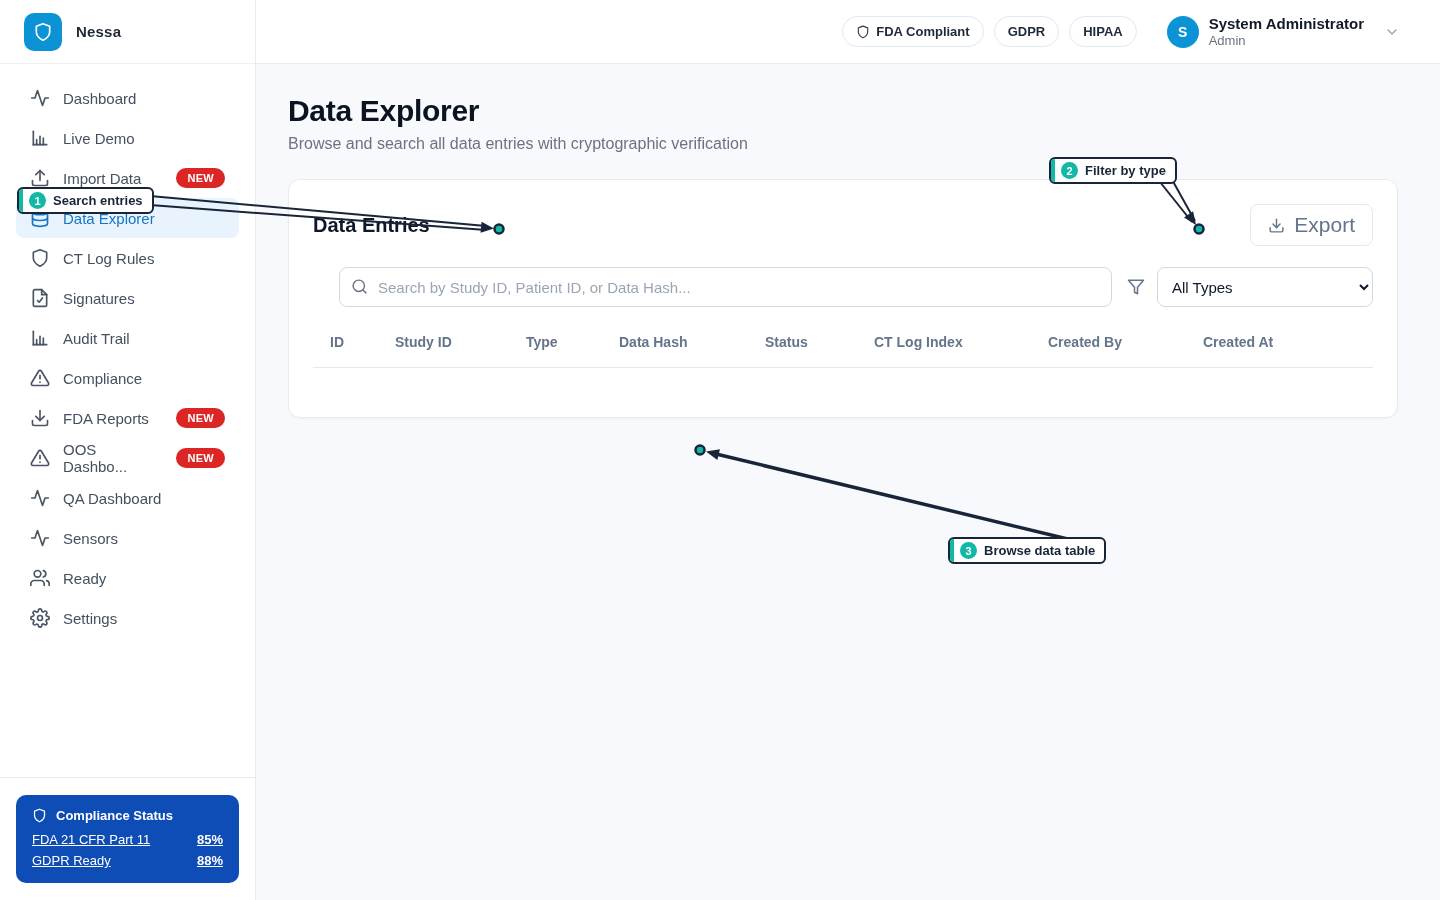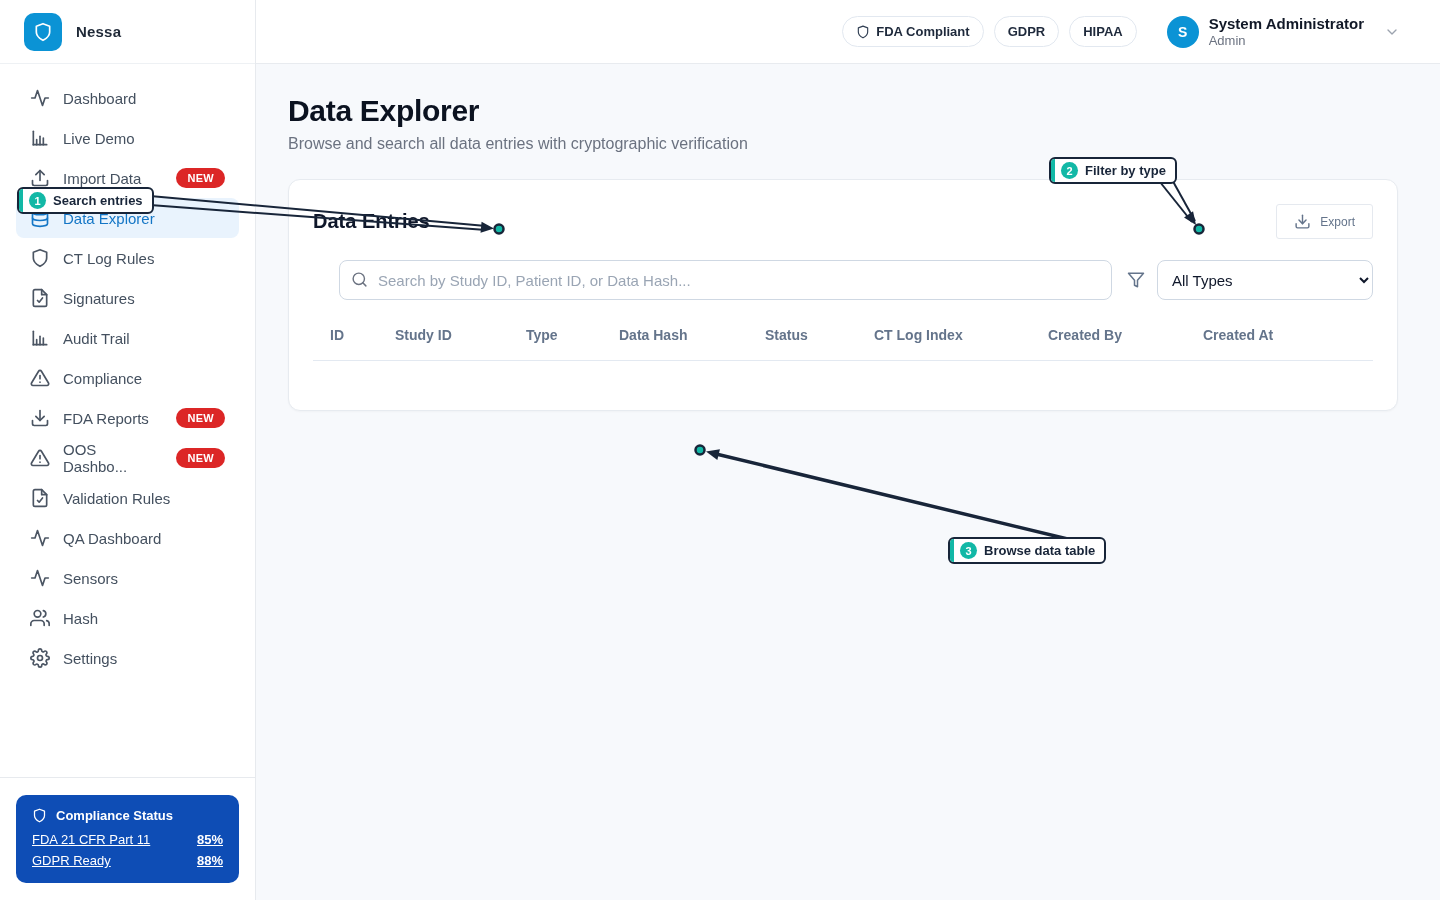--- a/index.html
+++ b/index.html
@@ -42,22 +42,22 @@
   .chev { color:#9ca3af; margin-left:10px; display:flex; }
 
   
   .content { padding:30px 42px 0 32px; }
   .page-title { font-size:30px; font-weight:800; color:#0b1220; letter-spacing:-.3px; }
   .page-subtitle { margin-top:7px; font-size:16px; color:#6b7280; }
   .card { margin-top:26px; background:#fff; border:1px solid #e7ebf0; border-radius:12px;
           padding:24px; box-shadow:0 1px 2px rgba(16,24,40,.03); }
   .card-head { display:flex; align-items:center; justify-content:space-between; }
   .card-title { font-size:20px; font-weight:700; color:#0f172a; }
-  .export-btn { display:flex; align-items:center; gap:9px; border:1px solid #e5e9ef; border-radius:3px;
-                padding:8px 17px; font-size:12px; color:#64748b; background:#fff; cursor:pointer; }
+  .export-btn { display:flex; align-items:center; gap:9px; border:1px solid #e5e9ef; border-radius:8px;
+                padding:8px 17px; font-size:21px; color:#64748b; background:#fff; cursor:pointer; }
   .filter-row { margin-top:21px; display:flex; align-items:center;padding-left:26px; }
   .search-box { flex:1; position:relative; }
   .search-box input { width:100%; height:40px; border:1px solid #cfd8e3; border-radius:8px;
                       padding:0 12px 0 38px; font-size:15px; color:#0f172a; outline:none;
                       font-family:"Liberation Sans", sans-serif; background:#fff; }
   .search-box input::placeholder { color:#9aa5b4; }
   .search-icon { position:absolute; left:12px; top:11px; color:#6b7280; display:flex; }
   .funnel { margin:0 12px 0 15px; color:#64748b; display:flex; }
   .type-select { width:216px; height:40px; border:1px solid #cfd8e3; border-radius:8px;
                  padding:0 10px; font-size:15px; color:#0f172a; background:#fff;
@@ -194,30 +194,20 @@
             <line x1="12" y1="9" x2="12" y2="13"></line>
             <line x1="12" y1="17" x2="12.01" y2="17"></line>
           </svg>
         </span>
       <span>OOS Dashbo...</span>
       <span class="badge-new">NEW</span>
     </div>
     <div class="nav-item">
       <span class="nicon">
           <svg width="20" height="20" viewBox="0 0 24 24" fill="none" stroke="currentColor" stroke-width="2" stroke-linecap="round" stroke-linejoin="round">
-            <path d="M14 2H6a2 2 0 0 0-2 2v16a2 2 0 0 0 2 2h12a2 2 0 0 0 2-2V8z"></path>
-            <polyline points="14 2 14 8 20 8"></polyline>
-            <polyline points="9 15 11 17 15 12"></polyline>
-          </svg>
-        </span>
-      <span>Validation Rules</span>
-    </div>
-    <div class="nav-item">
-      <span class="nicon">
-          <svg width="20" height="20" viewBox="0 0 24 24" fill="none" stroke="currentColor" stroke-width="2" stroke-linecap="round" stroke-linejoin="round">
             <polyline points="22 12 18 12 15 21 9 3 6 12 2 12"></polyline>
           </svg>
         </span>
       <span>QA Dashboard</span>
     </div>
     <div class="nav-item">
       <span class="nicon">
           <svg width="20" height="20" viewBox="0 0 24 24" fill="none" stroke="currentColor" stroke-width="2" stroke-linecap="round" stroke-linejoin="round">
             <polyline points="22 12 18 12 15 21 9 3 6 12 2 12"></polyline>
           </svg>
@@ -226,21 +216,21 @@
     </div>
     <div class="nav-item">
       <span class="nicon">
           <svg width="20" height="20" viewBox="0 0 24 24" fill="none" stroke="currentColor" stroke-width="2" stroke-linecap="round" stroke-linejoin="round">
             <path d="M17 21v-2a4 4 0 0 0-4-4H5a4 4 0 0 0-4 4v2"></path>
             <circle cx="9" cy="7" r="4"></circle>
             <path d="M23 21v-2a4 4 0 0 0-3-3.87"></path>
             <path d="M16 3.13a4 4 0 0 1 0 7.75"></path>
           </svg>
         </span>
-      <span>Hash</span>
+      <span>Ready</span>
     </div>
     <div class="nav-item">
       <span class="nicon">
           <svg width="20" height="20" viewBox="0 0 24 24" fill="none" stroke="currentColor" stroke-width="2" stroke-linecap="round" stroke-linejoin="round">
             <circle cx="12" cy="12" r="3"></circle>
             <path d="M19.4 15a1.65 1.65 0 0 0 .33 1.82l.06.06a2 2 0 0 1 0 2.83 2 2 0 0 1-2.83 0l-.06-.06a1.65 1.65 0 0 0-1.82-.33 1.65 1.65 0 0 0-1 1.51V21a2 2 0 0 1-2 2 2 2 0 0 1-2-2v-.09A1.65 1.65 0 0 0 9 19.4a1.65 1.65 0 0 0-1.82.33l-.06.06a2 2 0 0 1-2.83 0 2 2 0 0 1 0-2.83l.06-.06a1.65 1.65 0 0 0 .33-1.82 1.65 1.65 0 0 0-1.51-1H3a2 2 0 0 1-2-2 2 2 0 0 1 2-2h.09A1.65 1.65 0 0 0 4.6 9a1.65 1.65 0 0 0-.33-1.82l-.06-.06a2 2 0 0 1 0-2.83 2 2 0 0 1 2.83 0l.06.06a1.65 1.65 0 0 0 1.82.33H9a1.65 1.65 0 0 0 1-1.51V3a2 2 0 0 1 2-2 2 2 0 0 1 2 2v.09a1.65 1.65 0 0 0 1 1.51 1.65 1.65 0 0 0 1.82-.33l.06-.06a2 2 0 0 1 2.83 0 2 2 0 0 1 0 2.83l-.06.06a1.65 1.65 0 0 0-.33 1.82V9a1.65 1.65 0 0 0 1.51 1H21a2 2 0 0 1 2 2 2 2 0 0 1-2 2h-.09a1.65 1.65 0 0 0-1.51 1z"></path>
           </svg>
         </span>
       <span>Settings</span>
     </div>

